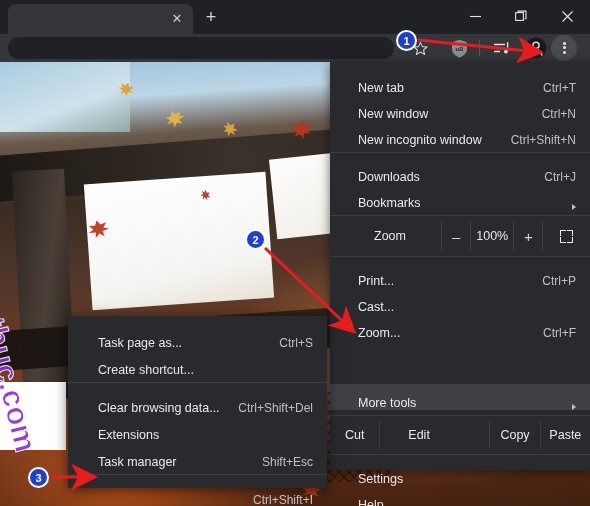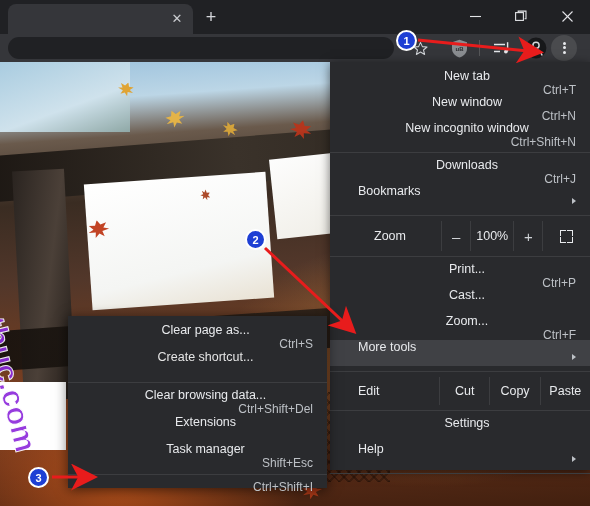--- a/index.html
+++ b/index.html
@@ -138,24 +138,24 @@
   .dot3 { width: 3px; height: 3px; border-radius: 50%; background: #e8eaed; margin: 1.6px auto; }
 
   
   .menu {
     position: absolute; left: 330px; top: 62px; width: 260px; height: 408px;
     background: #292a2d;
     box-shadow: 0 2px 10px rgba(0,0,0,.55);
     font-size: 12.5px; color: #e8eaed;
   }
   .mi {
-    position: relative; height: 26px; display: flex; align-items: center;
-    padding: 0 14px 0 28px; cursor: pointer; white-space: nowrap; flex-direction: column;
-  }
-  .mi.sel { background: #404145; }
+    position: relative; height: 26px; display: flex; align-items: flex-end;
+    padding: 0 14px 0 28px; cursor: pointer; white-space: nowrap;
+  }
+  .mi.sel { background: #404145; margin-top: 44px; }
   .mi .shortcut { margin-left: auto; color: #bdc1c6; font-size: 12px; }
   .mi .arrow {
     margin-left: auto; width: 0; height: 0;
     border-left: 4px solid #bdc1c6; border-top: 3.5px solid transparent; border-bottom: 3.5px solid transparent;
   }
   .mi .lbl-with-arrow { margin-right: auto; }
   .sep { height: 1px; background: #3c3d40; margin: 5px 0; }
 
   .zoomrow {
     display: flex; align-items: center; height: 30px; color: #e8eaed; font-size: 12.5px;
@@ -380,22 +380,22 @@
       <span class="shortcut">Ctrl+F</span>
     </div>
     <div class="mi sel">
       <span class="lbl-with-arrow">More tools</span>
       <span class="arrow"></span>
     </div>
 
     <div class="sep"></div>
 
     <div class="editrow">
+      <div class="ecell e-cut">Cut</div>
       <div class="ecell e-edit">Edit</div>
-      <div class="ecell e-cut">Cut</div>
       <div class="ecell e-copy">Copy</div>
       <div class="ecell e-paste">Paste</div>
     </div>
 
     <div class="sep"></div>
 
     <div class="mi">
       <span>Settings</span>
     </div>
     <div class="mi">
@@ -407,21 +407,21 @@
 
     <div class="mi">
       
     </div>
   </div>
 
   <div class="submenu">
     <div style="height:7px;"></div>
 
     <div class="mi">
-      <span>Clear page as...</span>
+      <span>Task page as...</span>
       <span class="shortcut">Ctrl+S</span>
     </div>
     <div class="mi disabled">
       <span>Create shortcut...</span>
     </div>
 
     <div class="sep"></div>
 
     <div class="mi">
       <span>Clear browsing data...</span>

